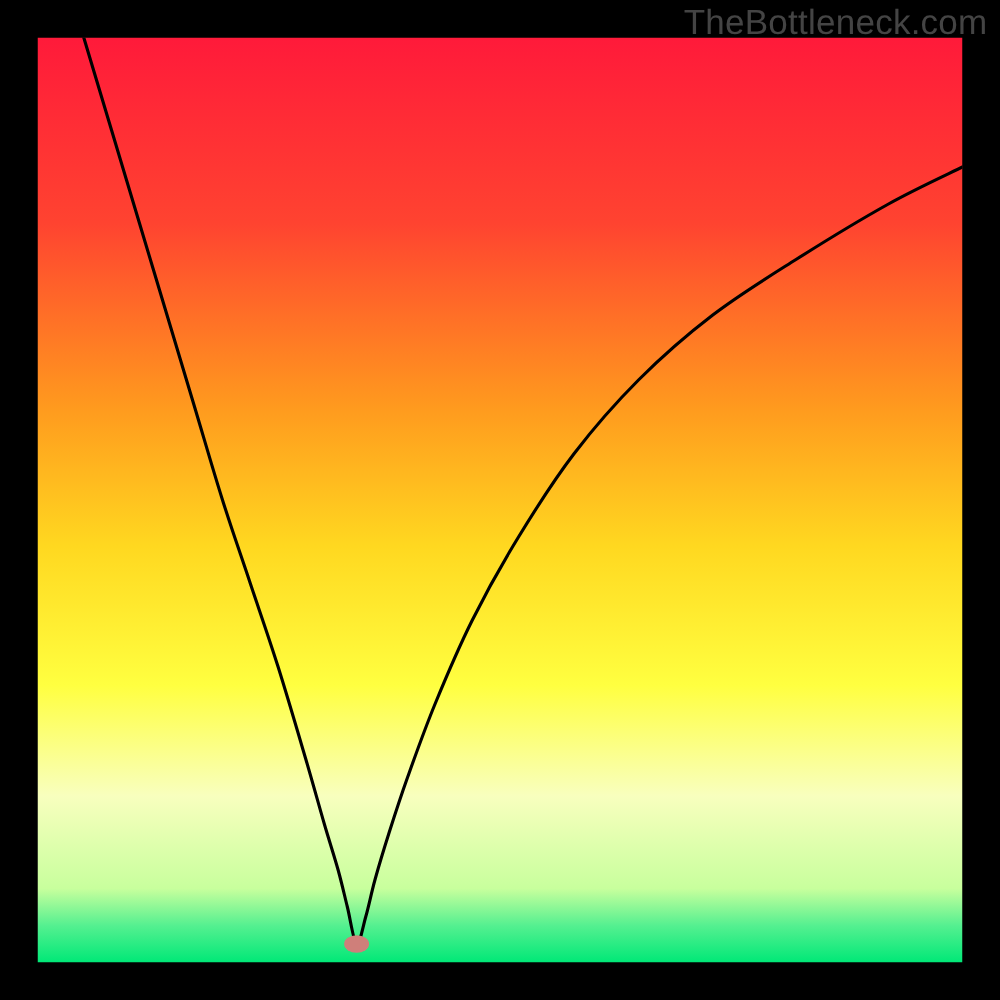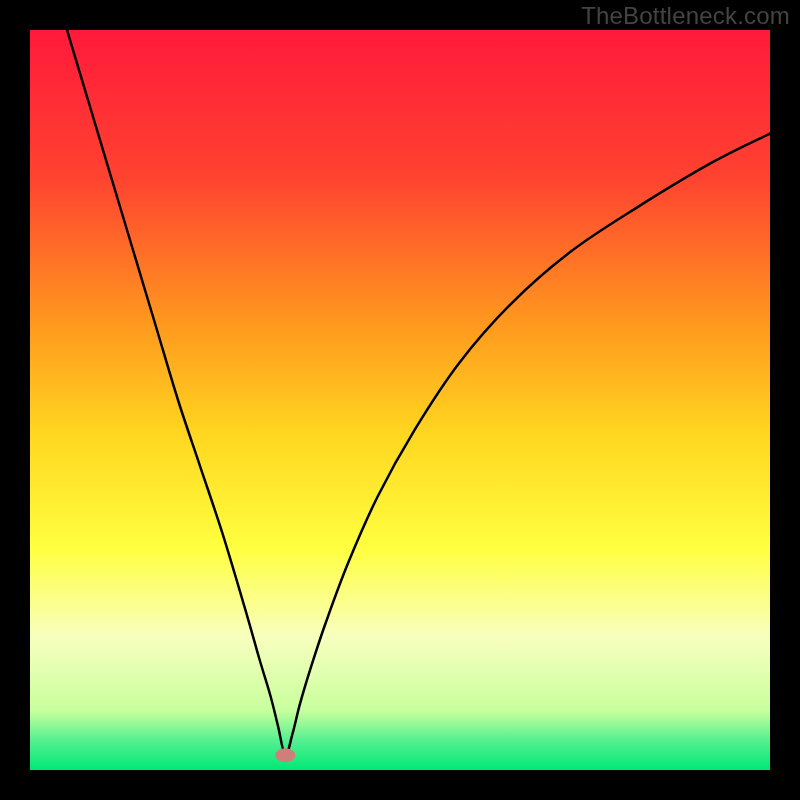--- a/index.html
+++ b/index.html
@@ -15,21 +15,21 @@
     position: relative;
     width: 800px;
     height: 800px;
     background: #000;
   }
   .watermark {
     position: absolute;
     top: 2px;
     right: 10px;
     color: #444;
-    font-size: 24px;
+    font-size: 28px;
     font-weight: 500;
     letter-spacing: 0.2px;
     user-select: none;
   }
   .plot-wrap {
     position: absolute;
     left: 30px;
     top: 30px;
     width: 740px;
     height: 740px;

